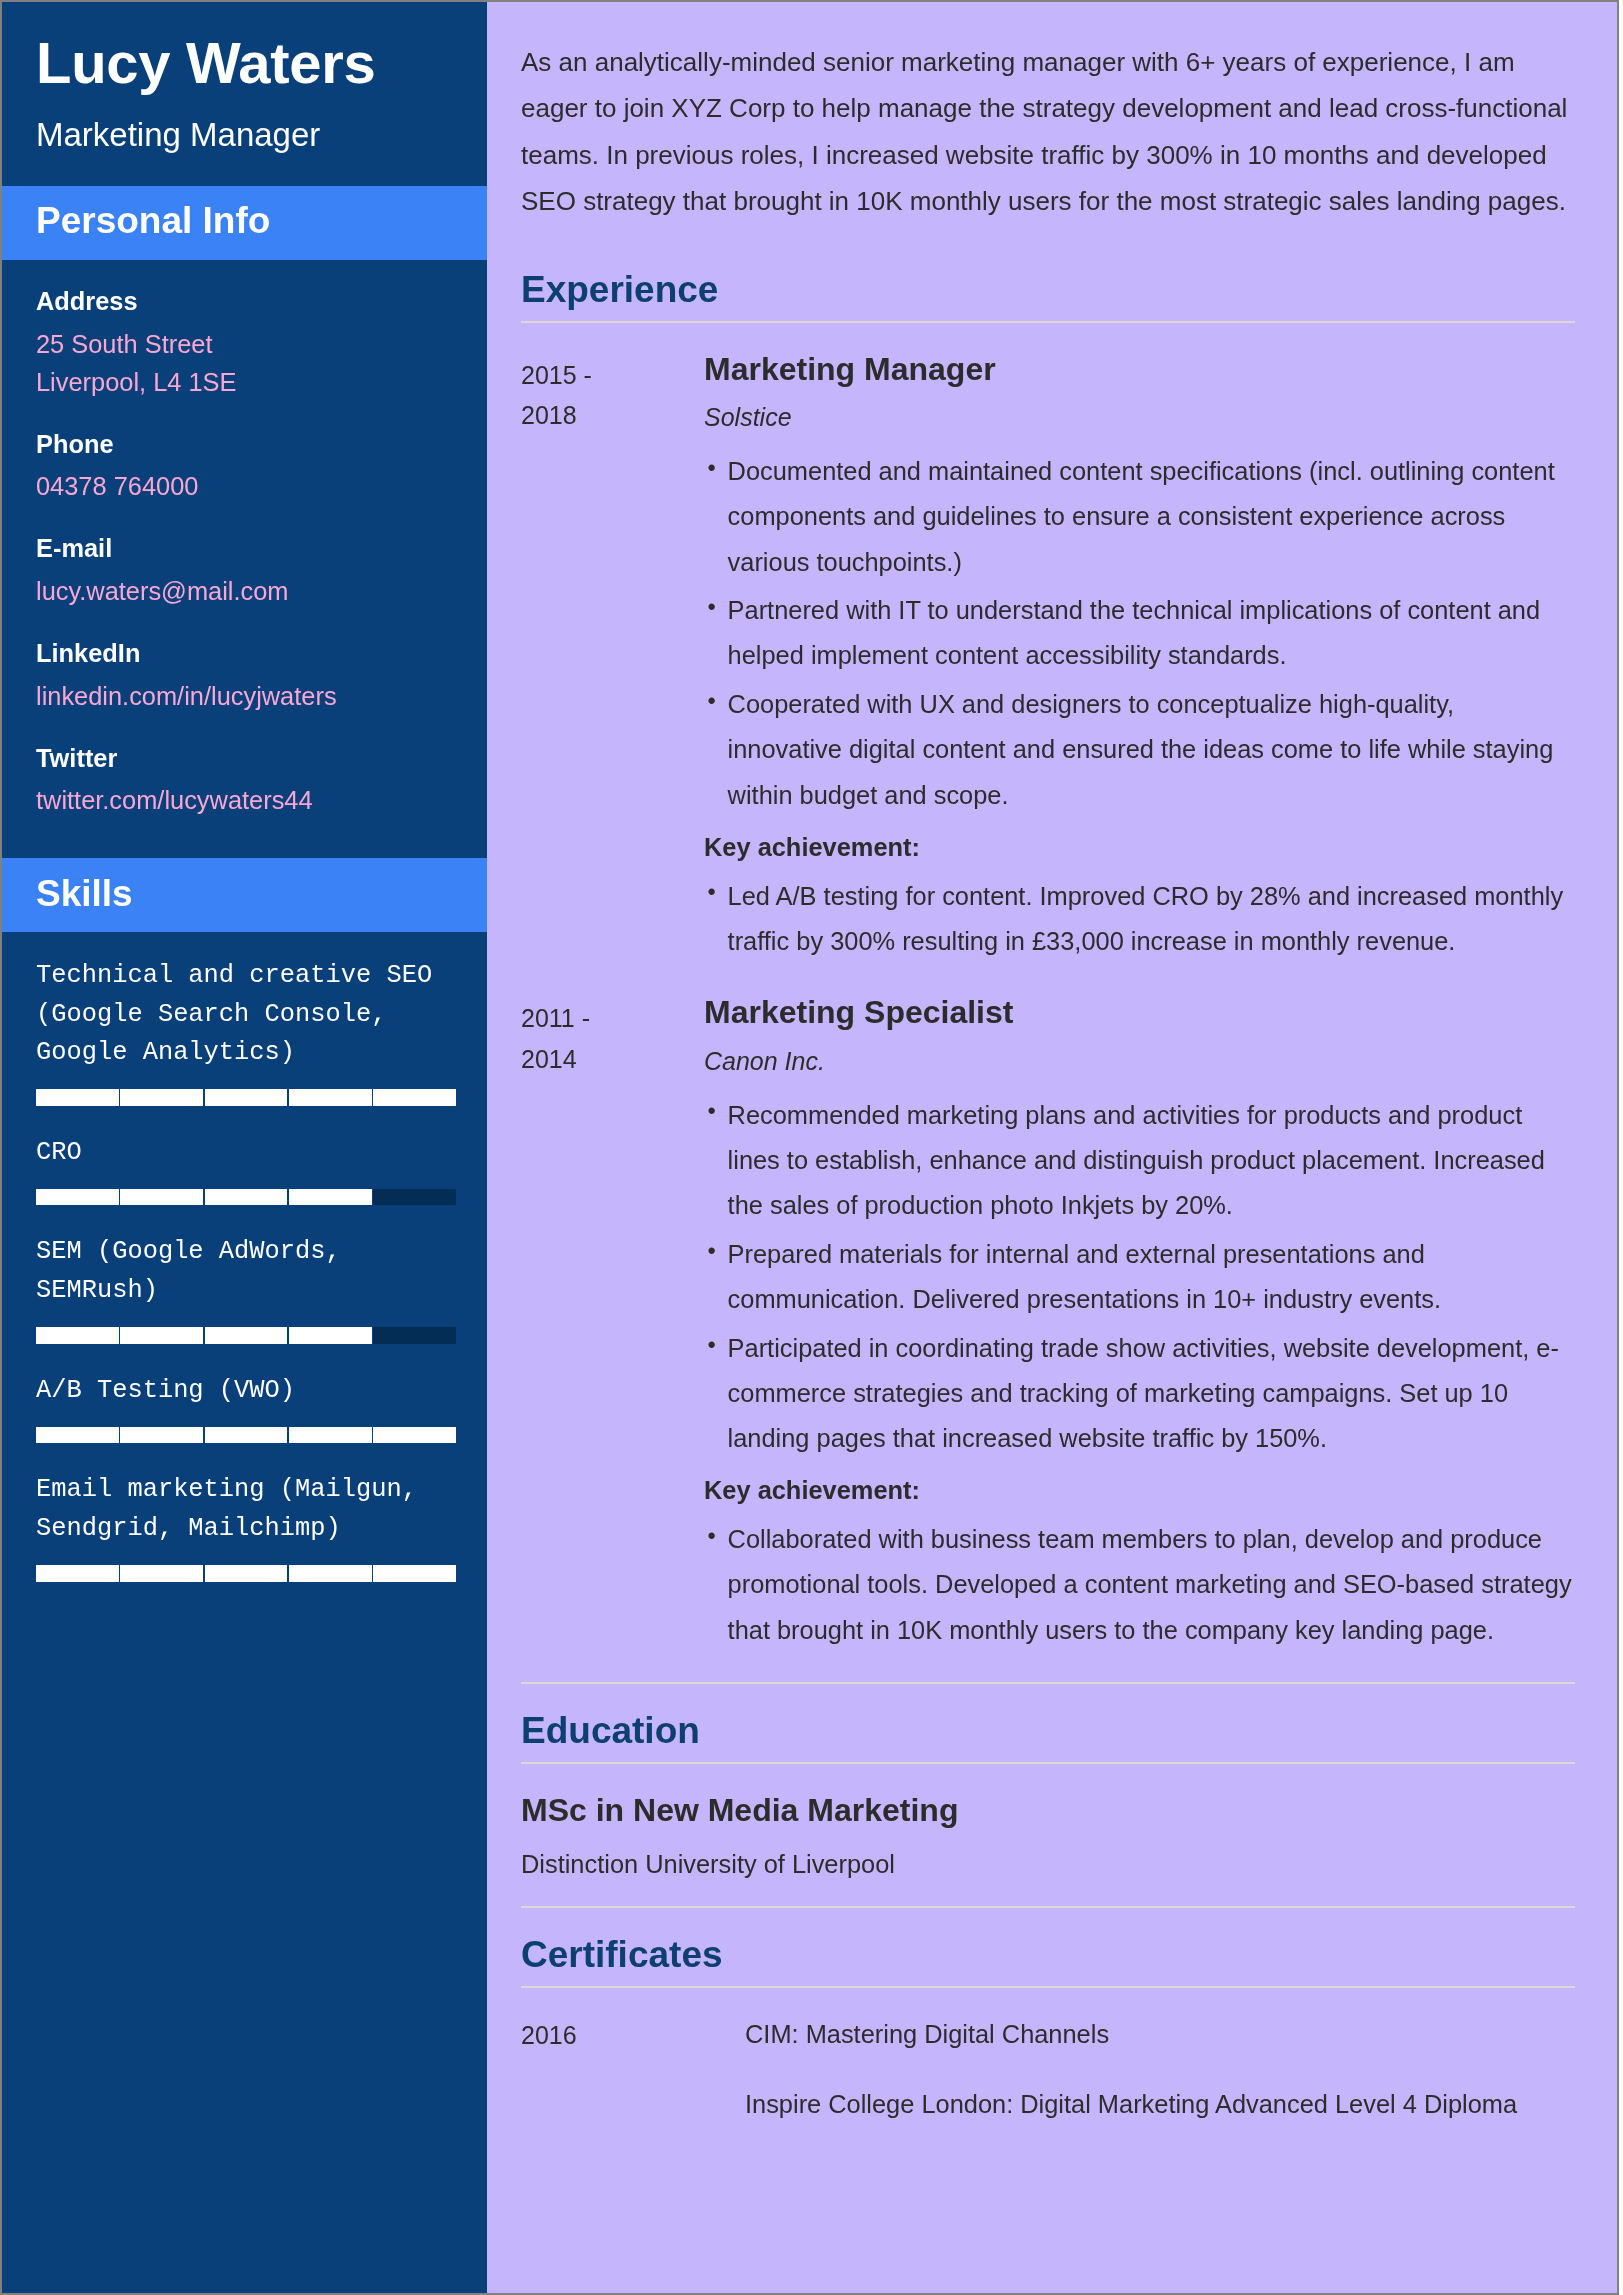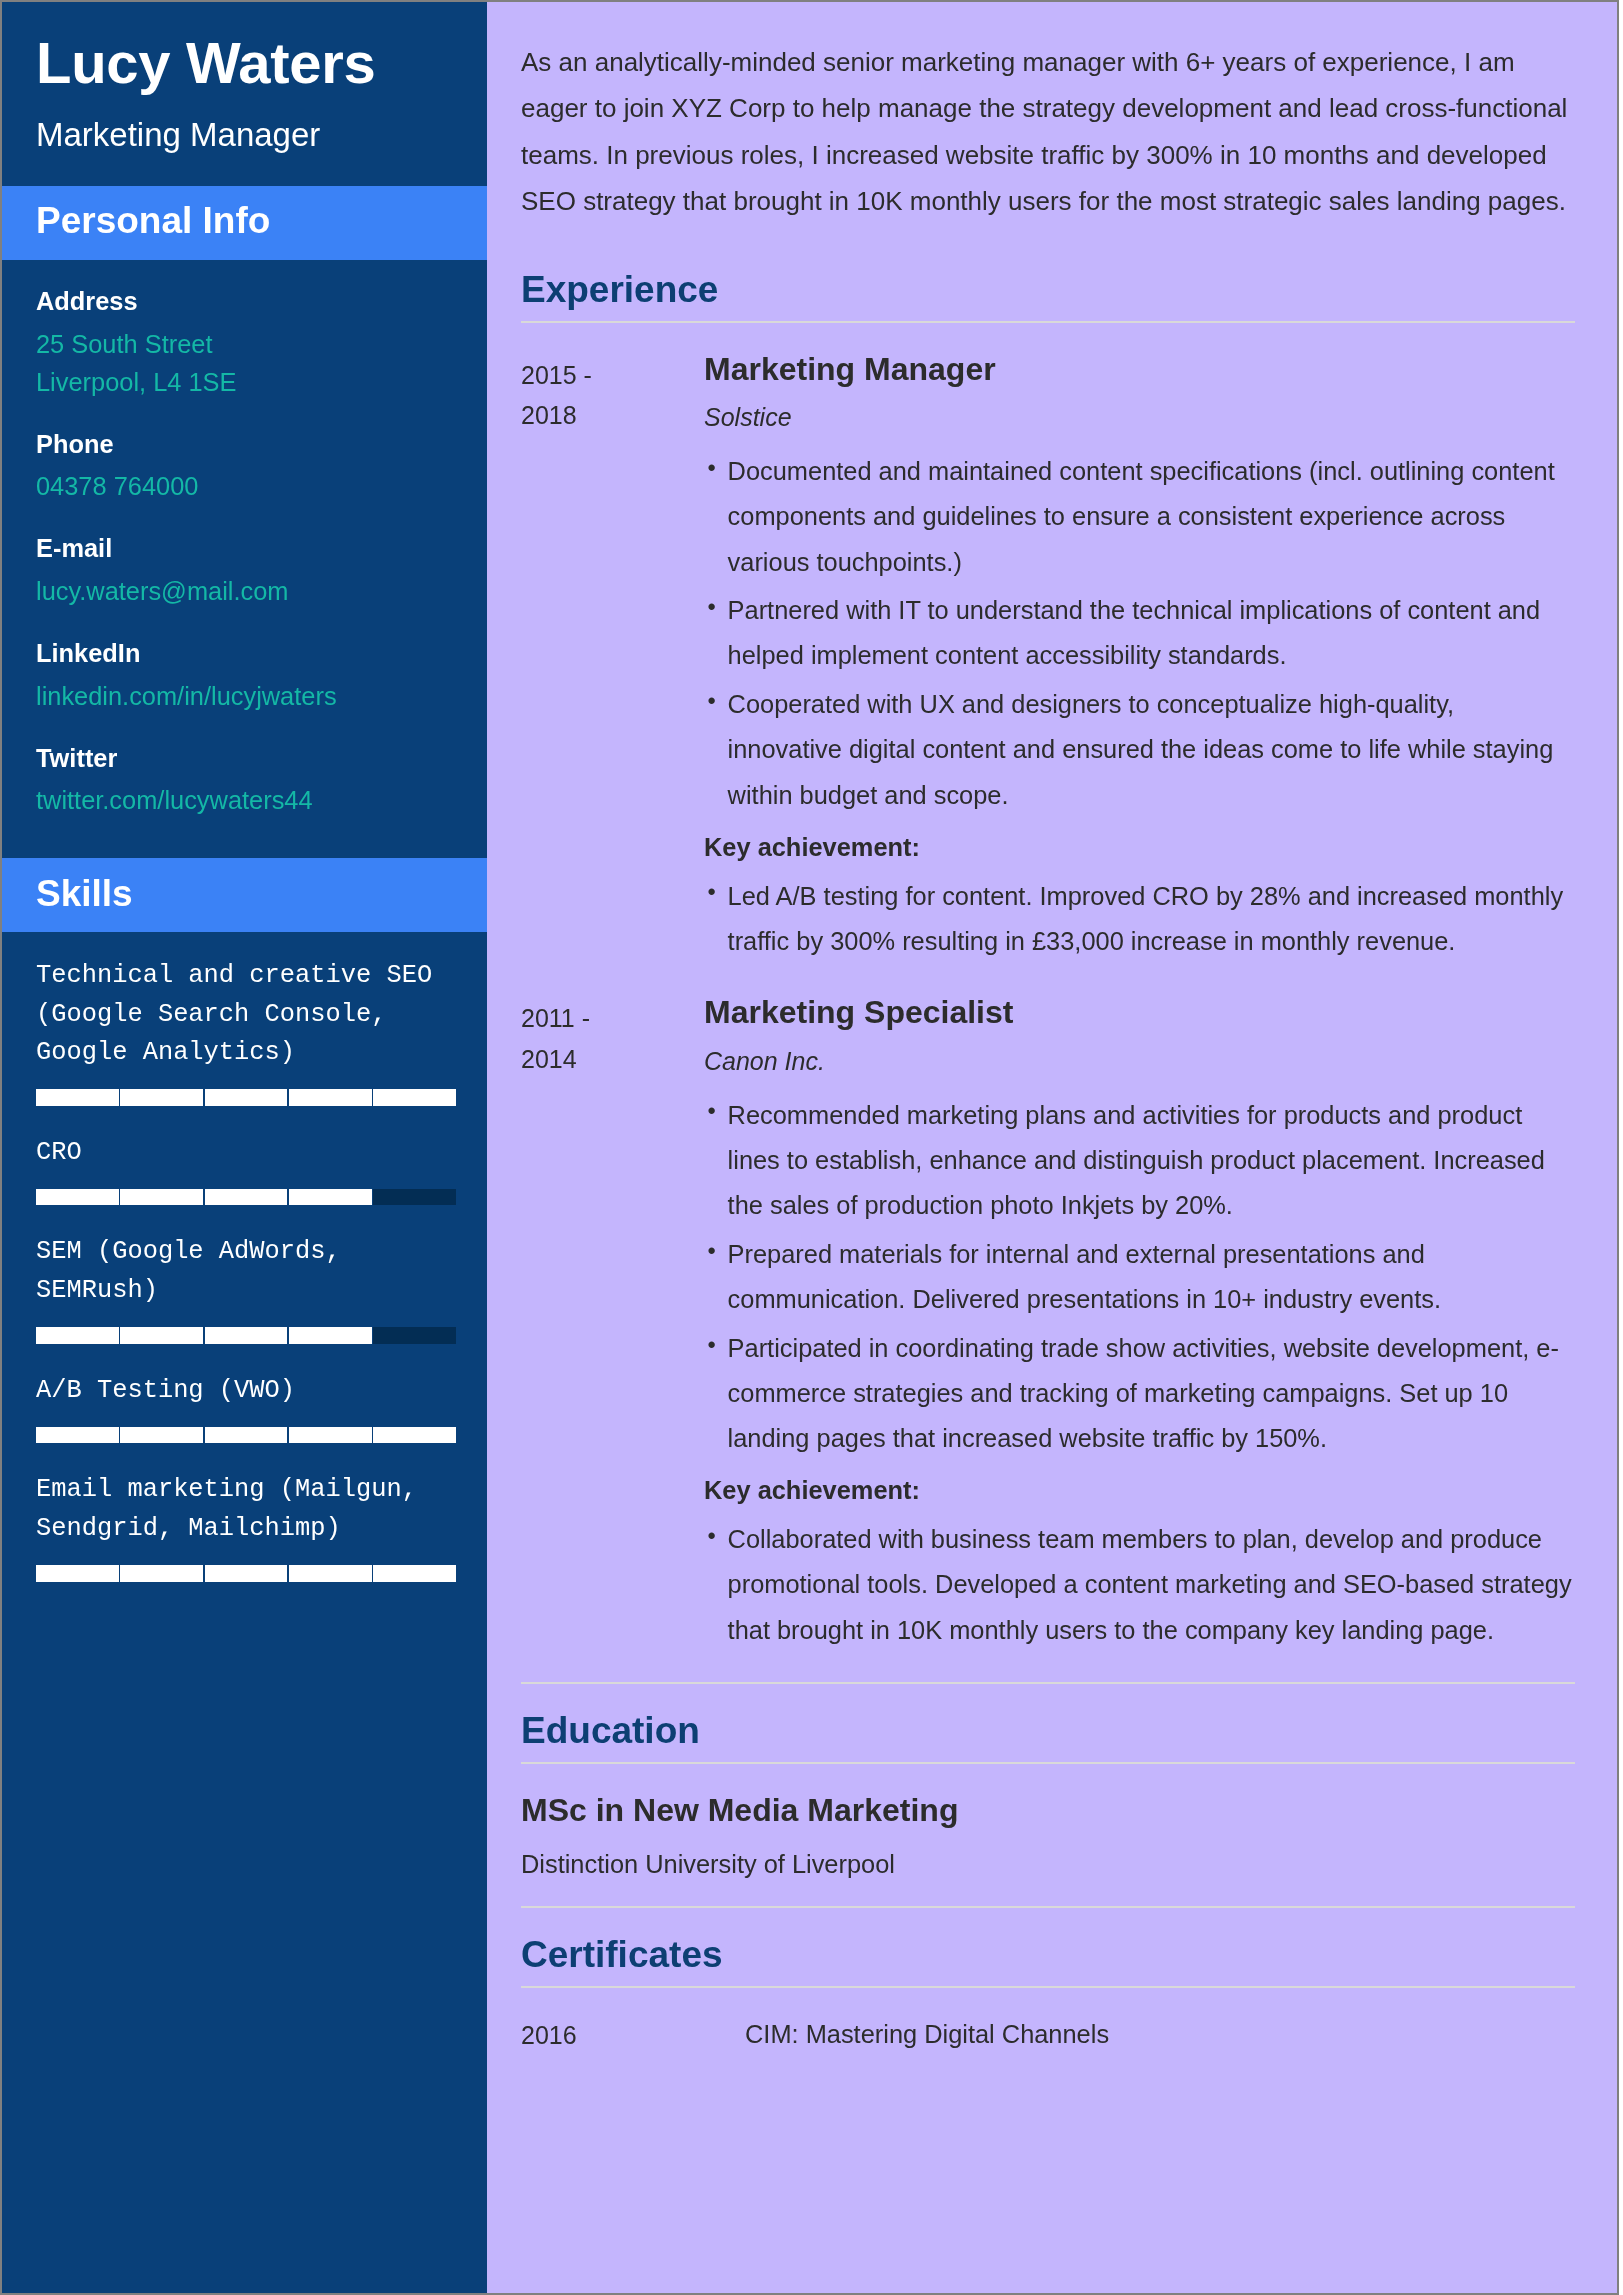--- a/index.html
+++ b/index.html
@@ -77,21 +77,21 @@
     font-weight: bold;
     line-height: 1.45;
     margin: 0 0 4.7px 0;
     color: #ffffff;
   }
   .contact-value {
     font-size: 25.4px;
     font-weight: normal;
     line-height: 1.5;
     margin: 0;
-    color: #14b8a6;
+    color: #f9a8d4;
     word-break: break-word;
   }
   .contact-value .line { display: block; }
 
   .skills-body {
     padding: 25px 34px 35px 34px;
   }
   .skill-item { margin-bottom: 28px; }
   .skill-name {
     font-size: 25.4px;
@@ -422,20 +422,21 @@
 
     <section class="section">
       <div class="rule top"></div>
       <h2 class="section-title">Certificates</h2>
       <div class="rule"></div>
 
       <div class="cert-entry">
         <div class="cert-dates">2016</div>
         <div class="cert-body">
           <p class="cert-line">CIM: Mastering Digital Channels</p>
+          <p class="cert-line">Inspire College London: Digital Marketing Advanced Level 4 Diploma</p>
         </div>
       </div>
     </section>
 
   </main>
 
 </div>
 
 
 </body></html>

